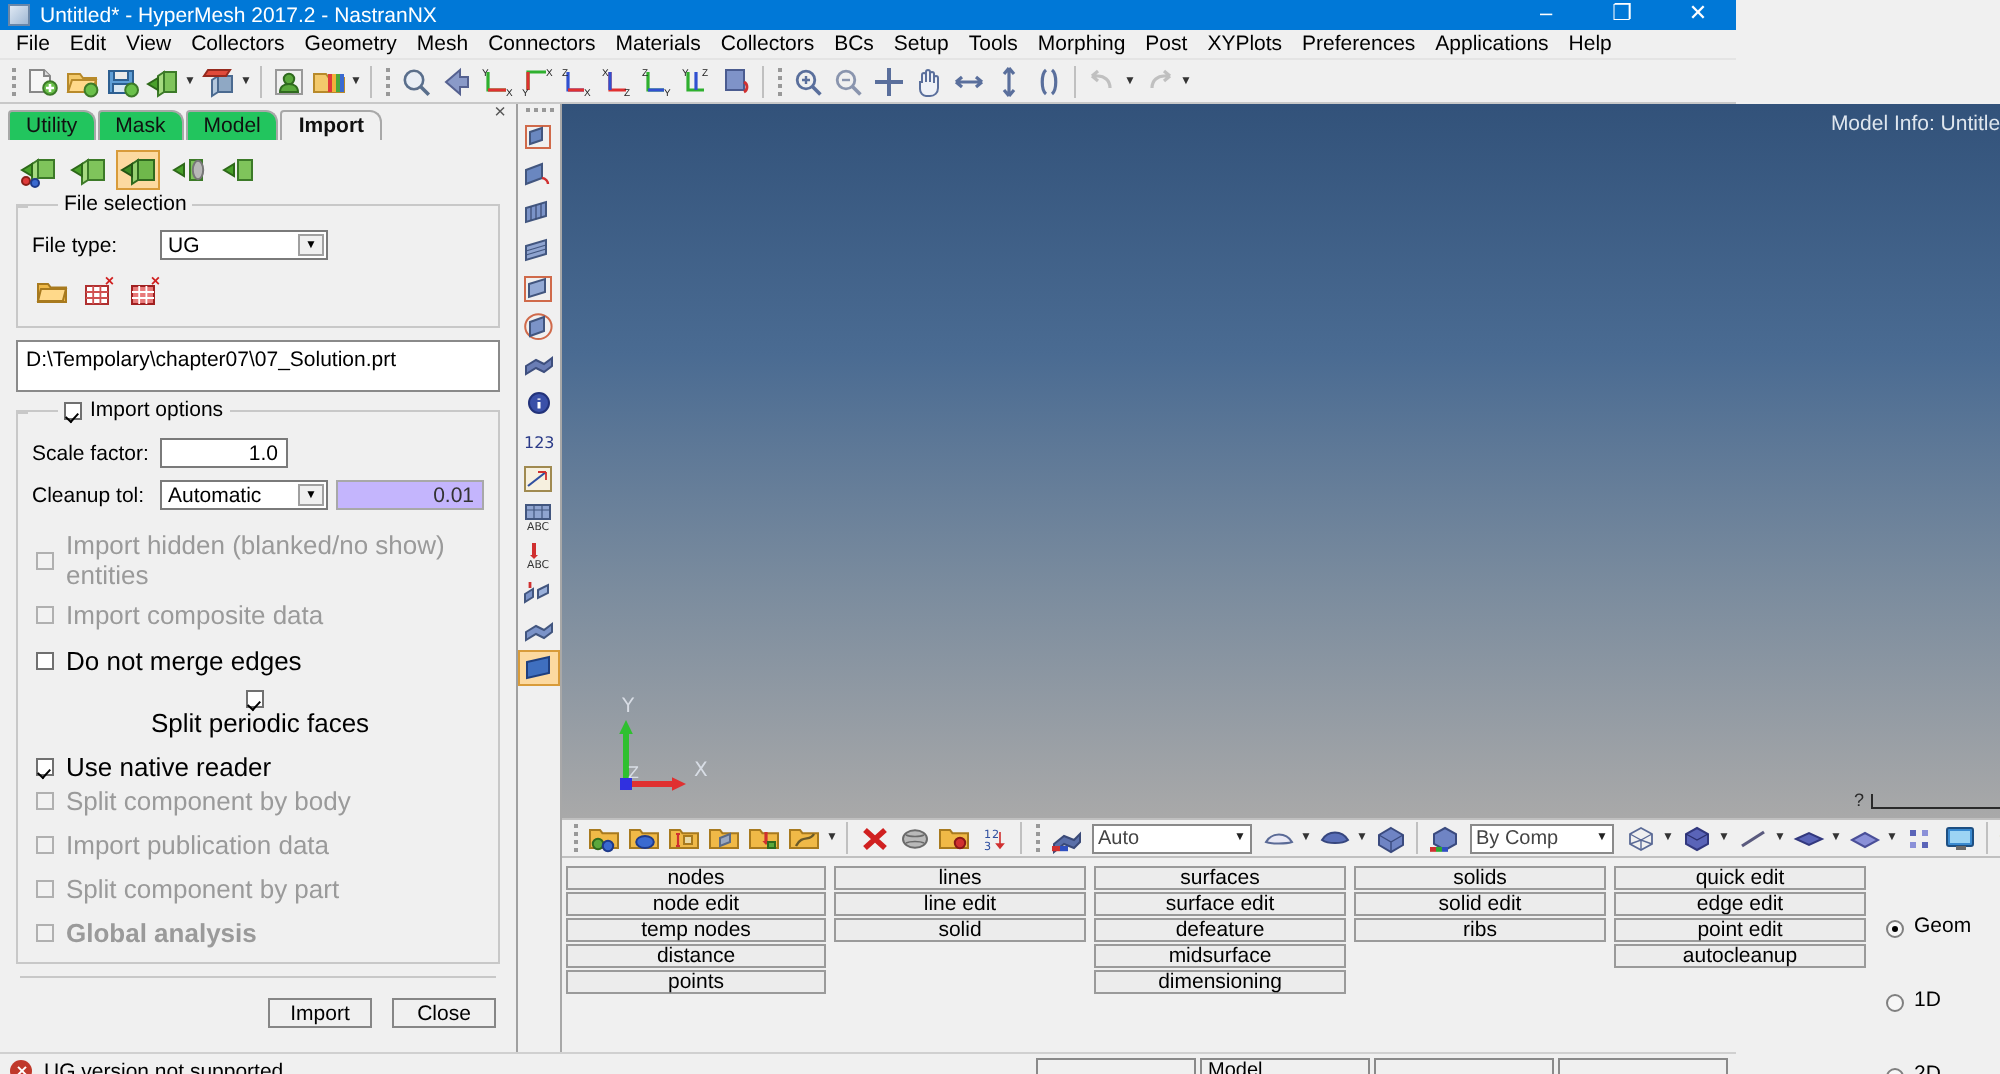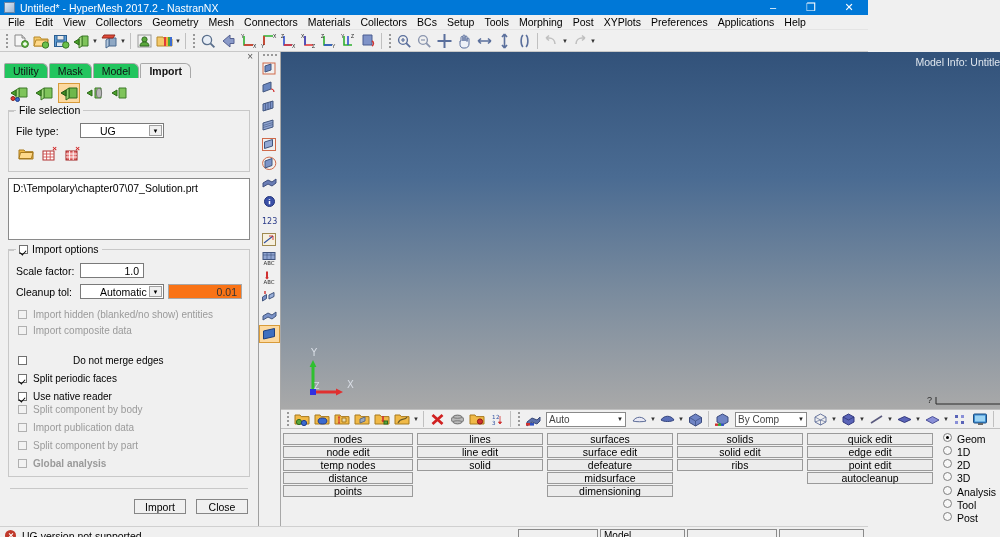--- a/index.html
+++ b/index.html
@@ -80,60 +80,60 @@
 
   .icon-row { display:flex; gap:3px; padding:5px 8px 4px 8px; align-items:center; }
   .icon-btn { width:22px; height:20px; display:flex; align-items:center; justify-content:center; }
   .icon-btn.sel { background:#fcd9a0; border:1px solid #d89b3a; }
 
   .group {
     margin:3px 8px 0 8px; border:1px solid #c8c8c8; border-top:none;
     position:relative; padding:10px 7px 7px 7px;
   }
   .group > .legend {
-    position:absolute; top:-7px; left:7px; background:#f0f0f0;
+    position:absolute; top:-7px; left:20px; background:#f0f0f0;
     padding:0 3px; font-size:10.5px; color:#000;
   }
   .group::before {
     content:""; position:absolute; top:0; left:0; width:5px; height:1px; background:#c8c8c8;
   }
   .frow { display:flex; align-items:center; margin-bottom:6px; }
   .flabel { font-size:10.5px; color:#000; width:64px; }
   .sel-box {
     width:84px; height:15px; border:1px solid #7a7a7a; background:#fff;
-    font-size:10.5px; display:flex; align-items:center; padding-left:19px;
+    font-size:10.5px; display:flex; align-items:center; padding-left:3px;
     position:relative; color:#000;
   }
   .sel-box .arrow {
     position:absolute; right:1px; top:1px; width:13px; height:11px;
     background:#f0f0f0; border:1px solid #a0a0a0;
     display:flex; align-items:center; justify-content:center; font-size:6px;
   }
   .txt-box {
     height:15px; border:1px solid #7a7a7a; background:#fff;
     font-size:10.5px; display:flex; align-items:center;
     justify-content:flex-end; padding-right:4px; color:#000;
   }
-  .txt-box.ro { background:#f97316; border-color:#a8a8a8; color:#333; }
+  .txt-box.ro { background:#c4b5fd; border-color:#a8a8a8; color:#333; }
   .filebox {
     margin:6px 8px 0 8px; height:62px; border:1px solid #8a8a8a; background:#fff;
     font-size:10.5px; padding:3px 4px; color:#000; overflow:hidden;
   }
   .fb-icons { display:flex; gap:7px; padding:3px 0 3px 2px; align-items:flex-start; }
   .chk-row { display:flex; align-items:center; margin:5px 0 0 2px; }
   .chk {
     width:9px; height:9px; border:1px solid #707070; background:#fff;
     margin-right:6px; position:relative; flex:none;
   }
   .chk.dis { border-color:#b0b0b0; background:#f2f2f2; }
   .chk.on::after {
     content:""; position:absolute; left:1px; top:3px; width:3px; height:5px;
     border:solid #000; border-width:0 1.4px 1.4px 0; transform:rotate(42deg);
   }
-  .chk-label { font-size:10px; color:#000; }
+  .chk-label { font-size:13px; color:#000; }
   .chk-label.dis { color:#9a9a9a; }
   .panel-footer { margin-top:auto; padding:0 10px 12px 10px; }
   .hr { height:1px; background:#c8c8c8; margin:6px 0 10px 0; }
   .btn-row { display:flex; justify-content:flex-end; gap:10px; }
   .btn {
     width:52px; height:15px; background:#f0f0f0; border:1px solid #868686;
     font-size:10.5px; display:flex; align-items:center; justify-content:center;
     color:#000;
   }
 
@@ -177,21 +177,21 @@
   .bottompanel {
     height:97px; background:#f0f0f0; display:flex; padding:4px 2px 2px 2px;
   }
   .bcol { display:flex; flex-direction:column; gap:1px; margin-right:4px; }
   .pbtn {
     height:12px; background:#ececec; border:1px solid #9a9a9a;
     font-size:10.5px; display:flex; align-items:center; justify-content:center;
     color:#000; line-height:1;
   }
   .radios { display:flex; flex-direction:column; gap:1px; padding-left:6px; }
-  .radio-row { display:flex; align-items:flex-start; height:13px; }
+  .radio-row { display:flex; align-items:flex-end; height:13px;margin-top:24px; }
   .radio {
     width:9px; height:9px; border-radius:50%; border:1px solid #808080;
     background:#f7f7f7; margin-right:5px; position:relative; flex:none;
   }
   .radio.on::after {
     content:""; position:absolute; left:2px; top:2px; width:3px; height:3px;
     border-radius:50%; background:#000;
   }
   .radio-label { font-size:10.5px; color:#000; }
 
@@ -566,25 +566,25 @@
         </div>
 
         <div class="chk-row" style="margin-top:10px;">
           <span class="chk dis"></span>
           <span class="chk-label dis">Import hidden (blanked/no show) entities</span>
         </div>
         <div class="chk-row">
           <span class="chk dis"></span>
           <span class="chk-label dis">Import composite data</span>
         </div>
-        <div class="chk-row" style="margin-top:19px;gap:40px;">
+        <div class="chk-row" style="margin-top:8px;">
           <span class="chk"></span>
           <span class="chk-label">Do not merge edges</span>
         </div>
-        <div class="chk-row" style="margin-top:7px;">
+        <div class="chk-row" style="margin-top:7px;flex-direction:column;">
           <span class="chk on"></span>
           <span class="chk-label">Split periodic faces</span>
         </div>
         <div class="chk-row" style="margin-top:7px;">
           <span class="chk on"></span>
           <span class="chk-label">Use native reader</span>
         </div>
         <div class="chk-row" style="margin-top:2px;">
           <span class="chk dis"></span>
           <span class="chk-label dis">Split component by body</span>

